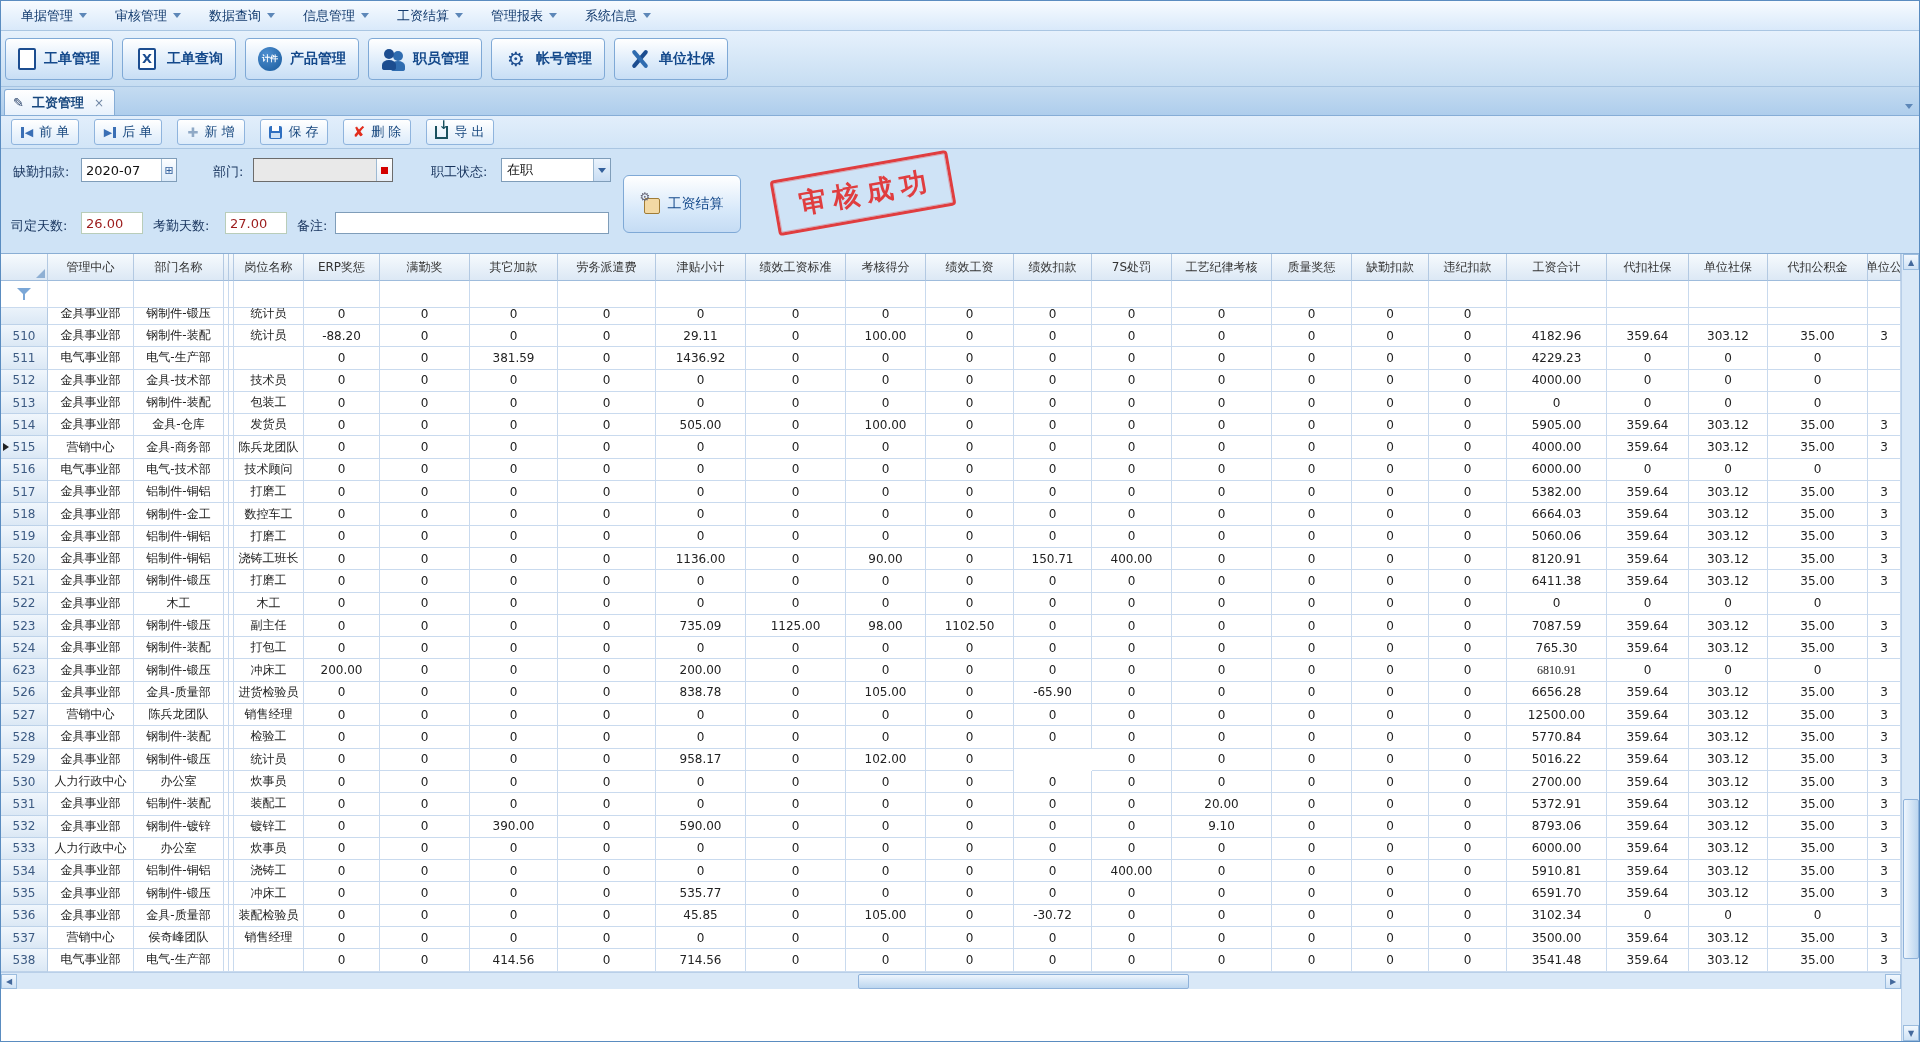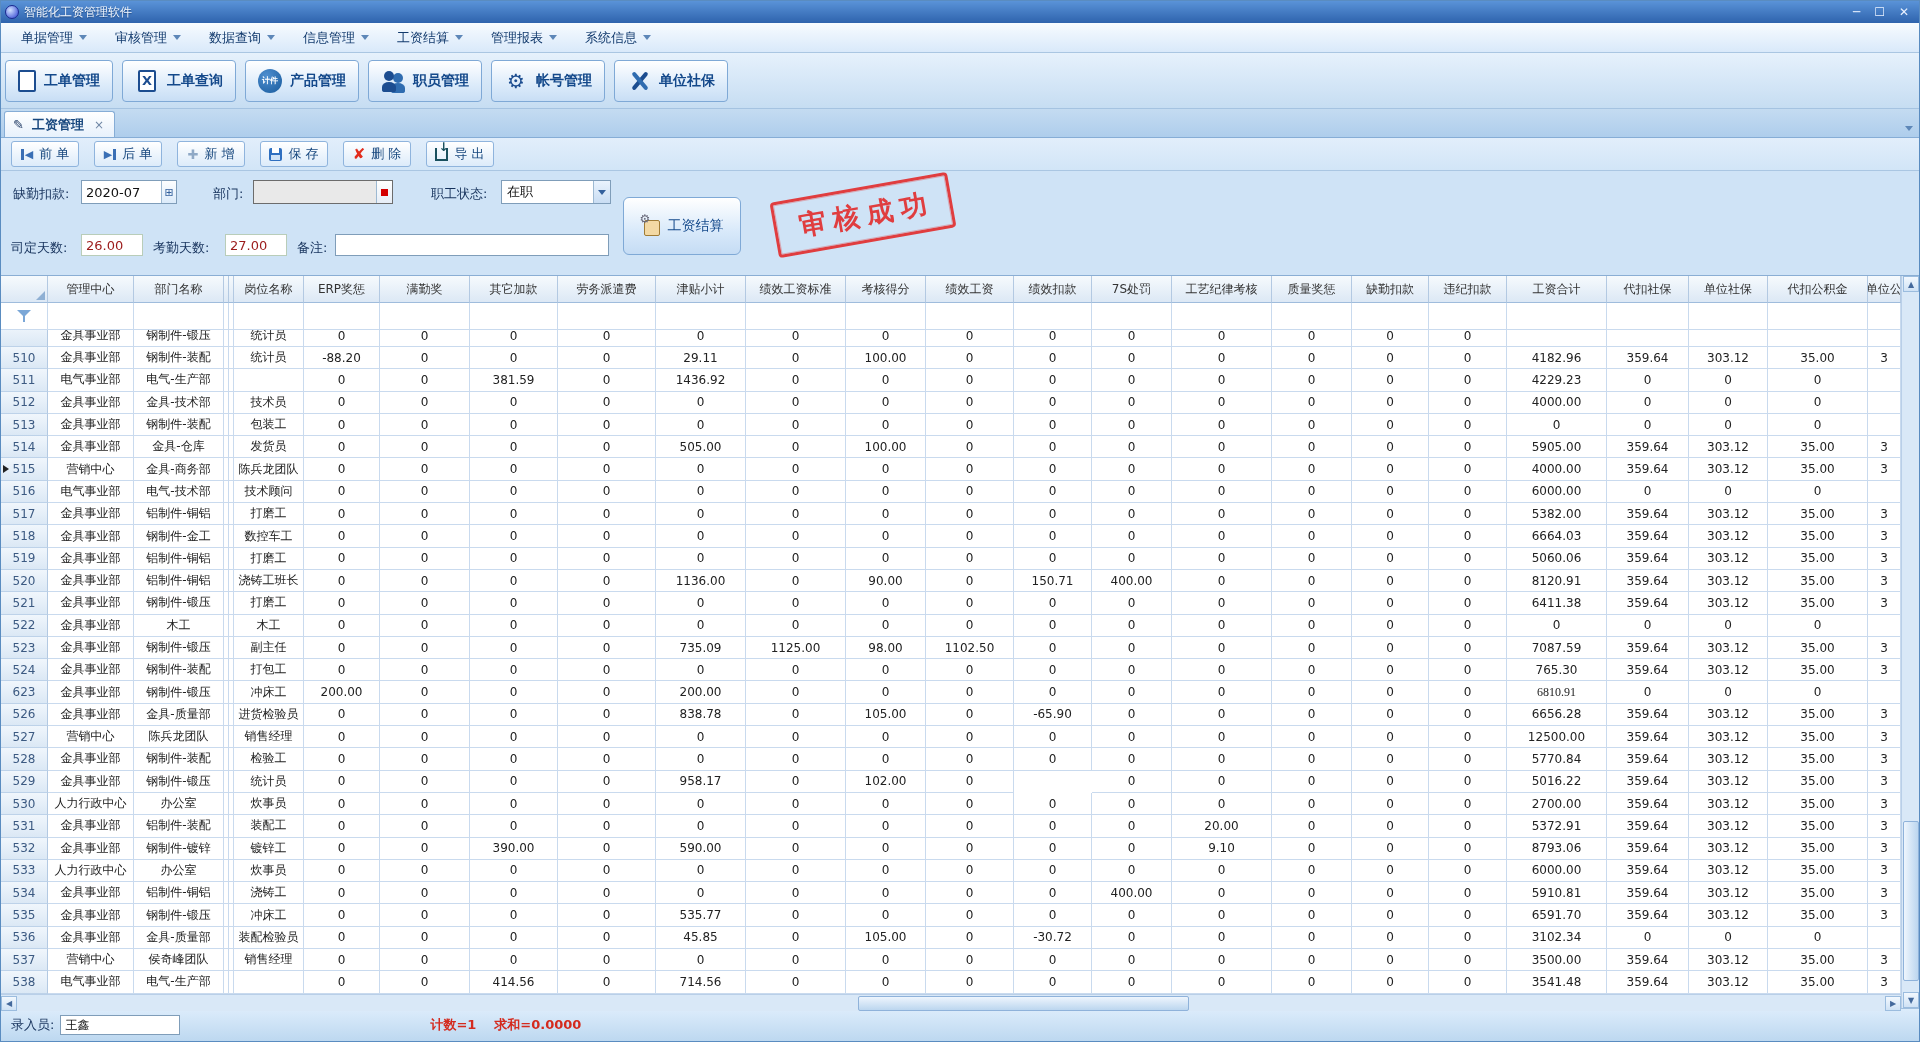--- a/index.html
+++ b/index.html
@@ -117,29 +117,20 @@
   
   .statusbar{height:33px;flex:none;background:linear-gradient(#dcecfb,#bdd8f0);border-top:1px solid #9fbede;display:flex;align-items:center;padding:0 10px;font-size:13px;color:#16325c;}
   .statusbar .ipt2{width:120px;height:20px;background:#fff;border:1px solid #7f9db9;font-size:12px;color:#111;display:flex;align-items:center;padding:0 4px;margin-left:6px;}
   .counters{margin-left:250px;color:#d42a1e;font-weight:bold;font-size:13px;display:flex;gap:18px;}
 </style>
 </head>
 <body>
 
 <div class="app">
 
-  <div class="titlebar">
-    <span class="appicon"></span>
-    <span class="apptitle">智能化工资管理软件</span>
-    <span class="winbtns">
-      <span class="winbtn">─</span>
-      <span class="winbtn">☐</span>
-      <span class="winbtn">✕</span>
-    </span>
-  </div>
 
   <div class="menubar">
       <div class="menu-item">
         <span>单据管理</span>
         <span class="caret"></span>
       </div>
       <div class="menu-item">
         <span>审核管理</span>
         <span class="caret"></span>
       </div>
@@ -1202,22 +1193,14 @@
         <span class="hs-arrow hs-right">▶</span>
       </div>
     </div>
     <div class="vscroll">
       <span class="vs-arrow vs-up">▲</span>
       <span class="vs-thumb"></span>
       <span class="vs-arrow vs-down">▼</span>
     </div>
   </div>
 
-  <div class="statusbar">
-    <span>录入员:</span>
-    <span class="ipt2">王鑫</span>
-    <span class="counters">
-      <span>计数=1</span>
-      <span>求和=0.0000</span>
-    </span>
-  </div>
 
 </div>
 
 </body></html>

